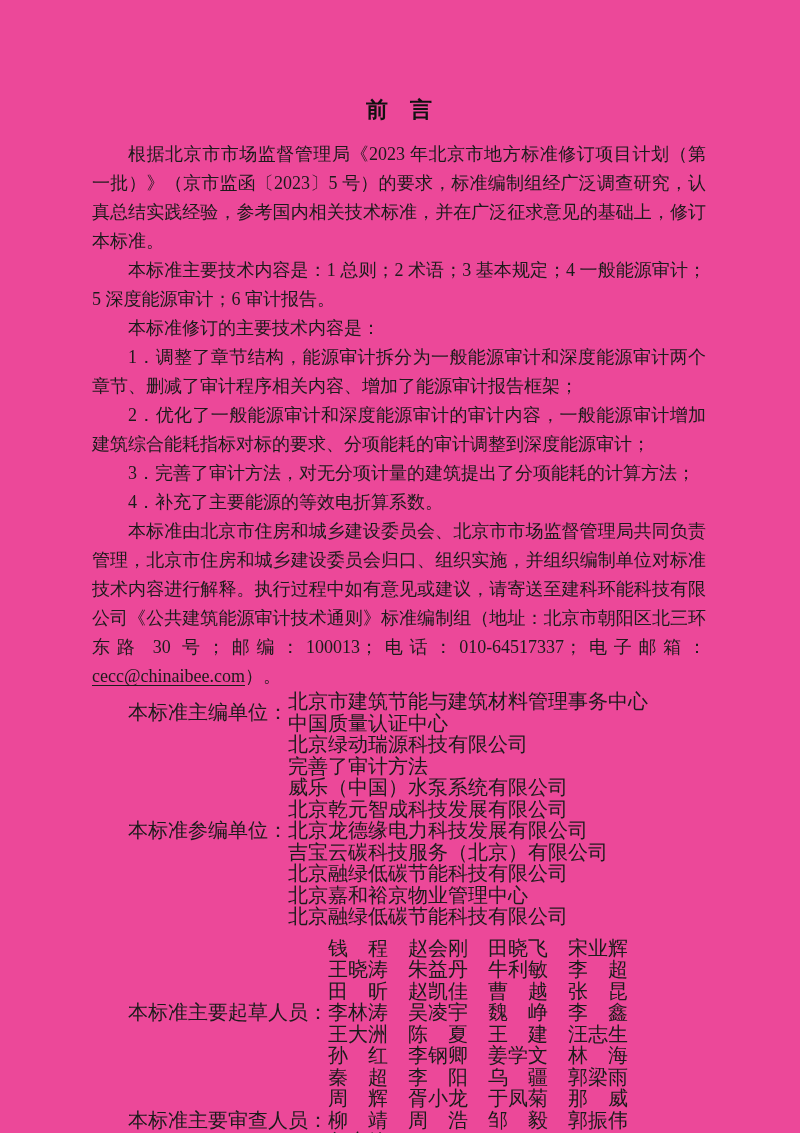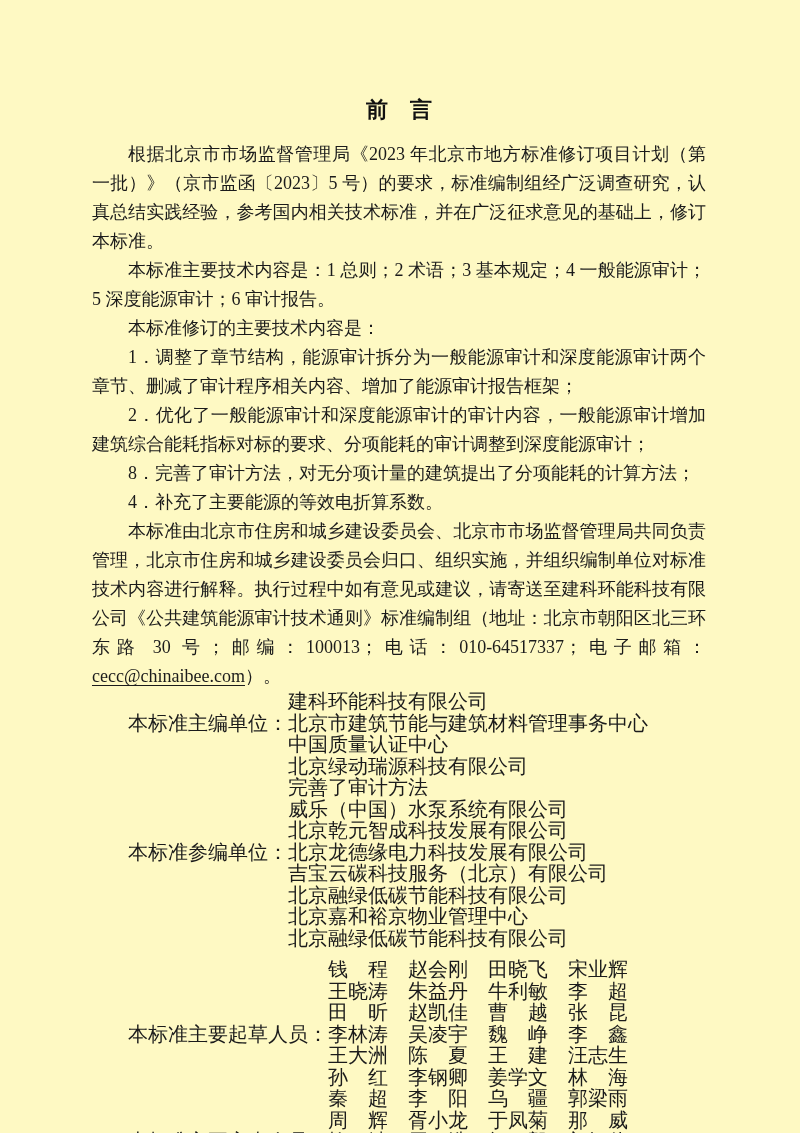--- a/index.html
+++ b/index.html
@@ -12,21 +12,21 @@
     height: 1133px;
     overflow: hidden;
     color: #1b1b1b;
     font-family: "Liberation Serif", "DejaVu Serif", serif;
   }
   .doc {
     box-sizing: border-box;
     width: 800px;
     height: 1133px;
     padding: 96px 94px 0 92px;
-    background: #fef9c3;
+    background: #ec4899;
   }
   .title {
     margin: 0 0 16px 0;
     font-family: "Liberation Sans", "DejaVu Sans", sans-serif;
     font-size: 22px;
     font-weight: bold;
     line-height: 28px;
     text-align: center;
     color: #111111;
   }
@@ -63,29 +63,28 @@
 
 <div class="doc">
 
   <h1 class="title">前　言</h1>
 
   <p class="para">根据北京市市场监督管理局《2023 年北京市地方标准修订项目计划（第一批）》（京市监函〔2023〕5 号）的要求，标准编制组经广泛调查研究，认真总结实践经验，参考国内相关技术标准，并在广泛征求意见的基础上，修订本标准。</p>
   <p class="para">本标准主要技术内容是：1 总则；2 术语；3 基本规定；4 一般能源审计；5 深度能源审计；6 审计报告。</p>
   <p class="para">本标准修订的主要技术内容是：</p>
   <p class="para">1．调整了章节结构，能源审计拆分为一般能源审计和深度能源审计两个章节、删减了审计程序相关内容、增加了能源审计报告框架；</p>
   <p class="para">2．优化了一般能源审计和深度能源审计的审计内容，一般能源审计增加建筑综合能耗指标对标的要求、分项能耗的审计调整到深度能源审计；</p>
-  <p class="para">8．完善了审计方法，对无分项计量的建筑提出了分项能耗的计算方法；</p>
+  <p class="para">3．完善了审计方法，对无分项计量的建筑提出了分项能耗的计算方法；</p>
   <p class="para">4．补充了主要能源的等效电折算系数。</p>
 
   <p class="para"><span>本标准由北京市住房和城乡建设委员会、北京市市场监督管理局共同负责管理，北京市住房和城乡建设委员会归口、组织实施，并组织编制单位对标准技术内容进行解释。执行过程中如有意见或建议，请寄送至建科环能科技有限公司《公共建筑能源审计技术通则》标准编制组（地址：北京市朝阳区北三环东路 30 号；邮编：100013；电话：</span><span class="nowrap">010-64517337</span><span>；电子邮箱：</span><span class="nowrap email">cecc@chinaibee.com</span><span>）。</span></p>
 
   <div class="hang">
     <div class="hang-label">本标准主编单位：</div>
     <div class="hang-list">
-      <div>建科环能科技有限公司</div>
       <div>北京市建筑节能与建筑材料管理事务中心</div>
       <div>中国质量认证中心</div>
     </div>
   </div>
 
   <div class="hang">
     <div class="hang-label">本标准参编单位：</div>
     <div class="hang-list">
       <div>北京绿动瑞源科技有限公司</div>
       <div>完善了审计方法</div>

